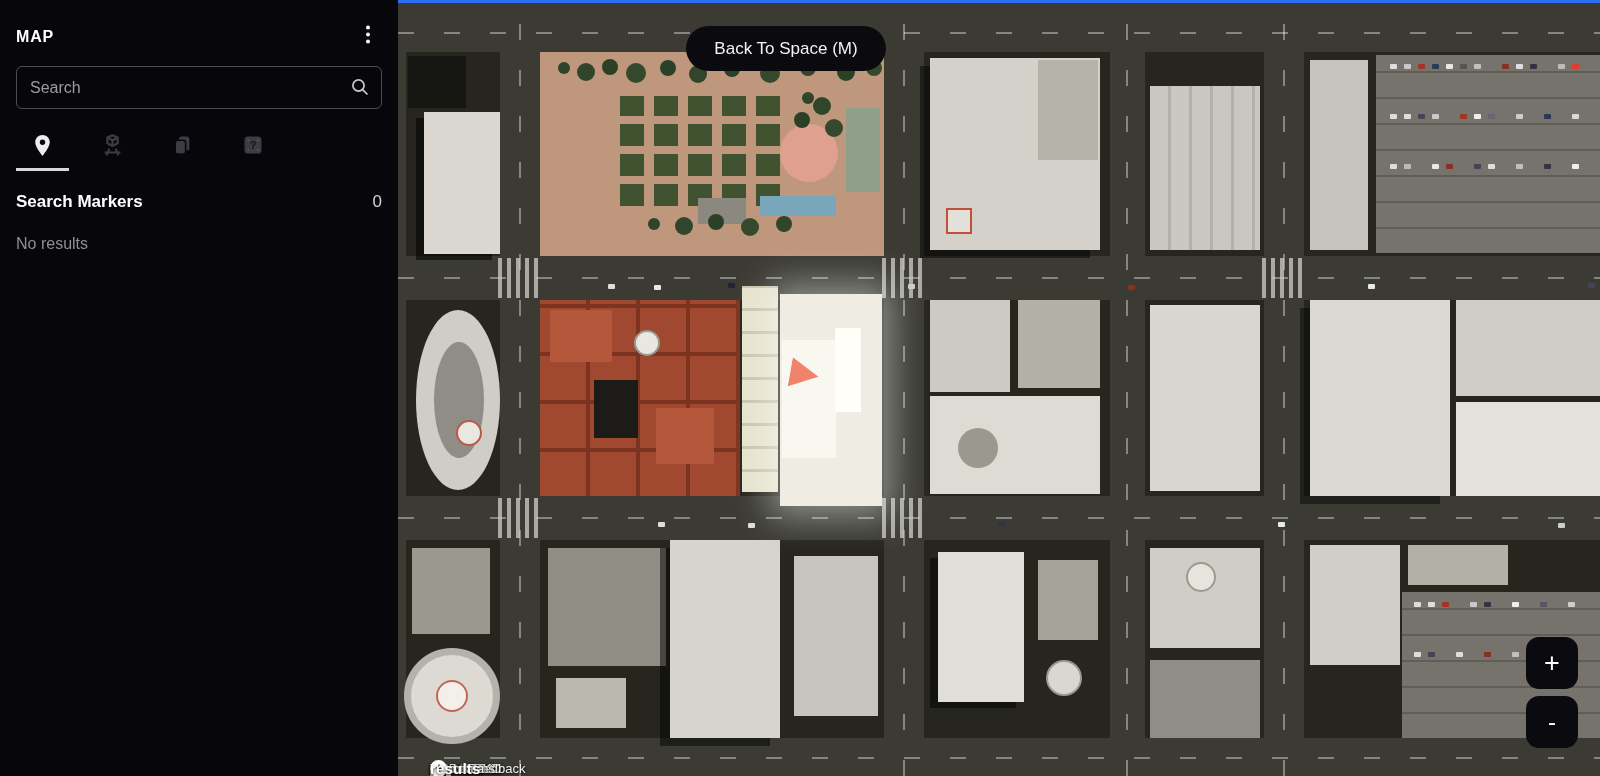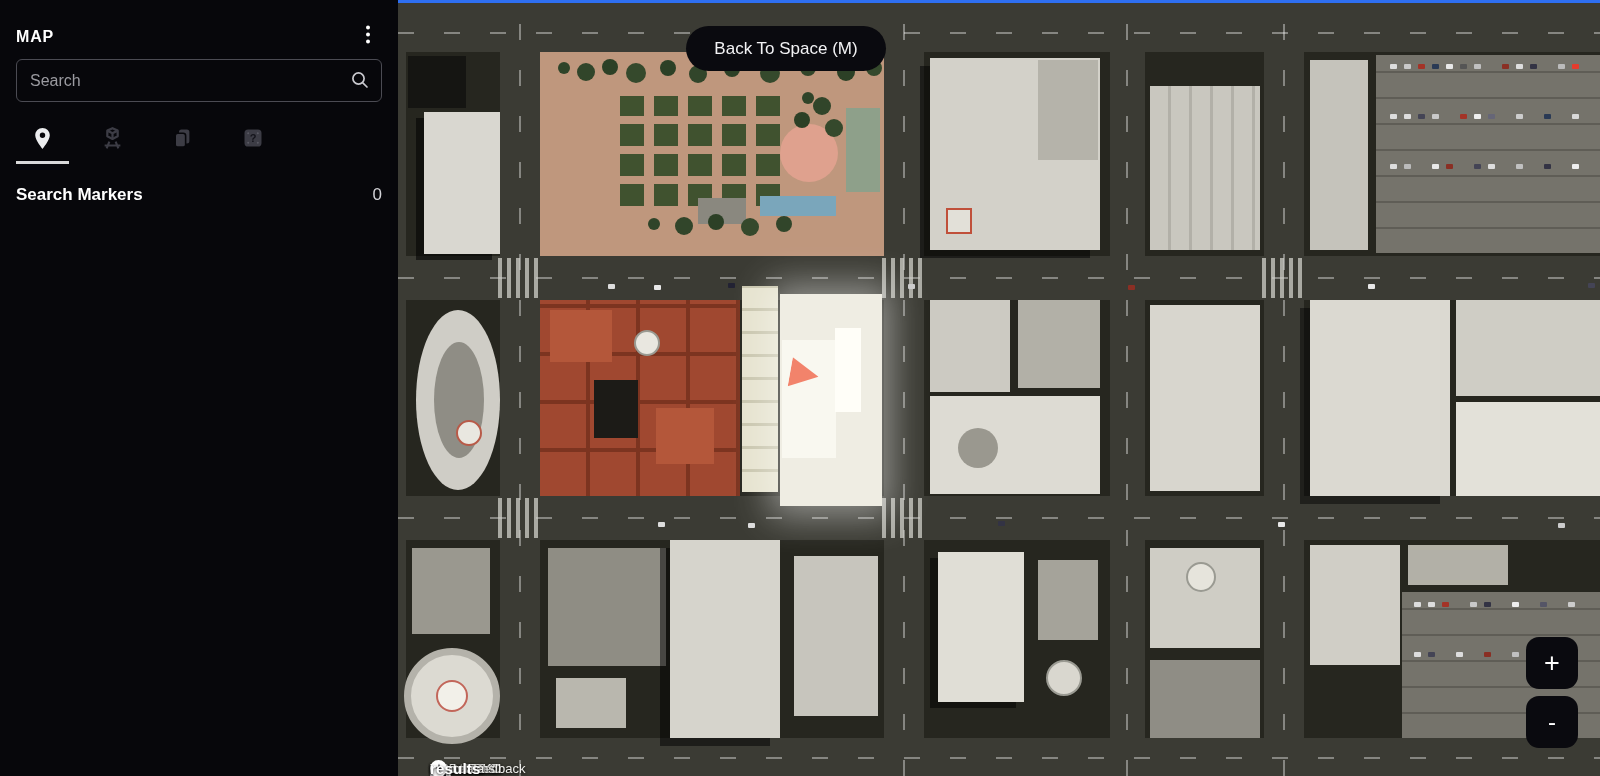--- a/index.html
+++ b/index.html
@@ -14,21 +14,21 @@
     background-image:
       linear-gradient(90deg,#7a7a7a 0 25%,#9a9a9a 0 50%,#6b6b6b 0 75%,#8d8d8d 0 100%),
       linear-gradient(#444 0 100%);
     background-size:16px 9px,100% 100%;}
   .sb-title{color:#fff;font-size:17px;font-weight:700;letter-spacing:.2px;}
   .sb-byline{color:#8e8e95;font-size:13.5px;margin-top:5px;}
   .sb-body{padding:0 16px;}
   .map-row{margin-top:22px;display:flex;align-items:center;justify-content:space-between;}
   .map-label{color:#fff;font-size:16px;font-weight:800;letter-spacing:.8px;}
   .kebab{background:none;border:none;padding:2px 6px;cursor:pointer;}
-  .search-wrap{position:relative;margin-top:8px;}
+  .search-wrap{position:relative;margin-top:15px;}
   .search-input{width:100%;height:43px;box-sizing:border-box;background:transparent;
     border:1.5px solid #4b4b53;border-radius:6px;color:#dfe0e3;font-size:16px;
     padding:0 42px 0 13px;font-family:"Liberation Sans",sans-serif;}
   .search-input::placeholder{color:#9b9ba1;}
   .search-icon{position:absolute;right:11px;top:10px;}
   .tabs{margin-top:16px;display:flex;}
   .tab{width:53px;height:46px;display:flex;align-items:center;justify-content:center;
     margin-right:17px;border-bottom:3px solid transparent;cursor:pointer;background:none;padding:0;border-top:none;border-left:none;border-right:none;}
   .tab.active{border-bottom-color:#d9d9da;}
   .list-head{margin-top:21px;display:flex;align-items:baseline;justify-content:space-between;}
@@ -136,20 +136,21 @@
               <text x="12" y="16" text-anchor="middle" font-size="11" font-weight="700" fill="#13131a" font-family="Liberation Sans, sans-serif">?</text>
             </svg>
           </span>
         </button>
       </div>
 
       <div class="list-head">
         <span class="list-title">Search Markers</span>
         <span class="list-count">0</span>
       </div>
+      <div class="empty-text">No results</div>
     </div>
   </div>
 
   <div class="map">
 
     <div class="blk" style="left:8px;top:52px;width:94px;height:204px"></div>
     <div class="blk" style="left:526px;top:52px;width:186px;height:204px"></div>
     <div class="blk" style="left:747px;top:52px;width:119px;height:204px"></div>
     <div class="blk" style="left:906px;top:52px;width:296px;height:204px"></div>
     <div class="blk" style="left:8px;top:300px;width:94px;height:196px"></div>

